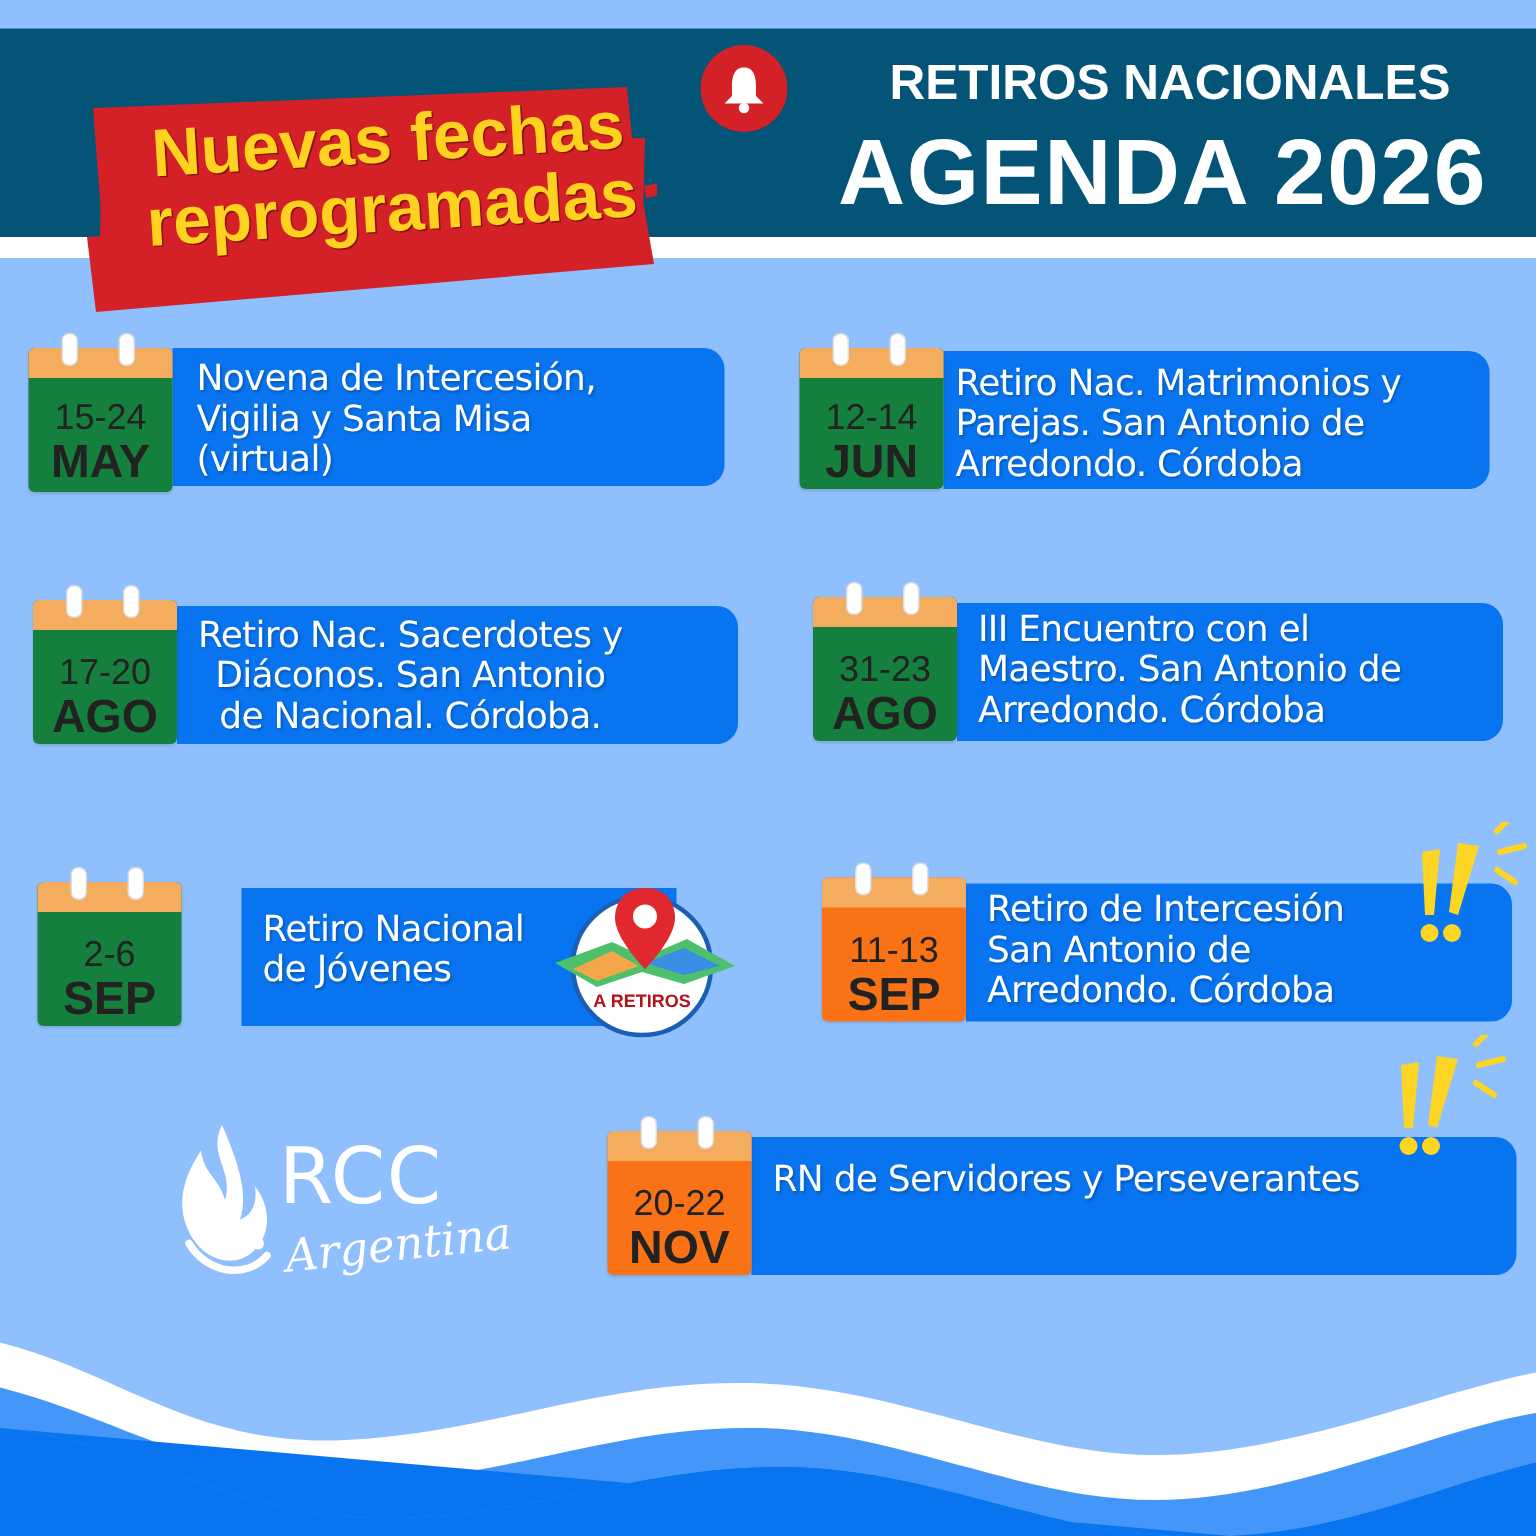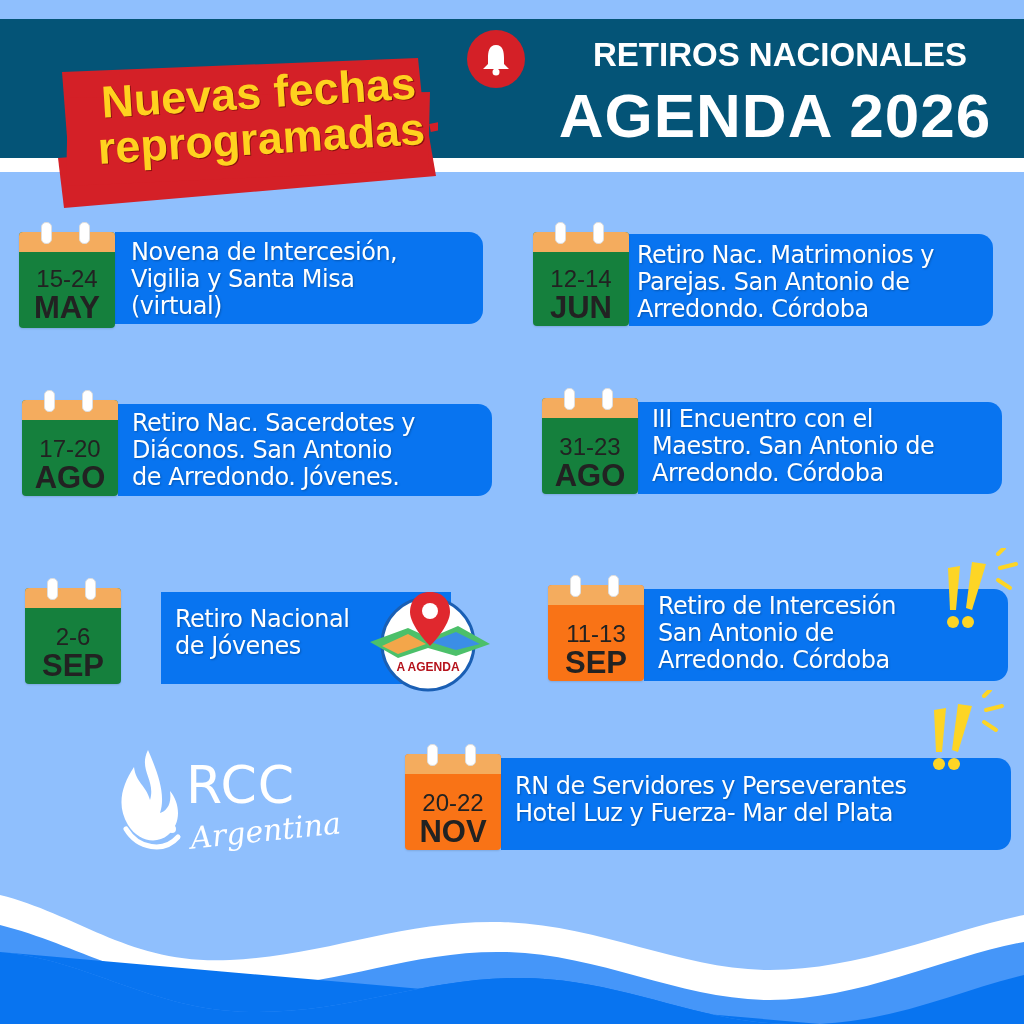--- a/index.html
+++ b/index.html
@@ -84,24 +84,24 @@
     <div class="cal-top"></div>
     <div class="ring" style="left:22px;"></div>
       <div class="ring" style="left:60px;"></div>
     <div class="cal-days" style="top:33px;">12-14</div>
     <div class="cal-month" style="top:58px;">JUN</div>
   </div>
 </div>
 
 <div class="card" style="left:22px;top:392px;">
   <div class="bar" style="left:96px;top:12px;width:374px;height:92px;">
-    <div class="bar-text" style="left:14px;top:6px;">
+    <div class="bar-text" style="left:14px;top:6px;text-align:center;">
       <div>Retiro Nac. Sacerdotes y</div>
       <div>Diáconos. San Antonio</div>
-      <div>de Arredondo. Jóvenes.</div>
+      <div>de Nacional. Córdoba.</div>
     </div>
   </div>
   <div class="cal" style="left:0;top:8px;height:96px;">
     <div class="cal-top"></div>
     <div class="ring" style="left:22px;"></div>
       <div class="ring" style="left:60px;"></div>
     <div class="cal-days" style="top:35px;">17-20</div>
     <div class="cal-month" style="top:60px;">AGO</div>
   </div>
 </div>
@@ -141,21 +141,21 @@
 
 <div class="abs map-badge">
   <svg width="124" height="104" viewBox="0 0 124 104">
     <circle cx="60" cy="56" r="46" fill="#ffffff" stroke="#1a5fb4" stroke-width="3"></circle>
     <polygon points="2,54 40,40 62,50 90,38 122,56 88,68 60,60 30,70" fill="#4cc06a"></polygon>
     <polygon points="14,58 40,46 58,56 30,66" fill="#f3a64a"></polygon>
     <polygon points="62,54 88,44 112,56 88,62" fill="#3b8ee6"></polygon>
     <path d="M62 4 C48 4 42 14 42 24 C42 38 62 58 62 58 C62 58 82 38 82 24 C82 14 76 4 62 4 Z" fill="#e0282e"></path>
     <circle cx="62" cy="23" r="8" fill="#ffffff"></circle>
   </svg>
-  <div class="abs" style="left:16px;top:72px;width:88px;text-align:center;color:#b5121b;font-weight:bold;font-size:12px;">A AGENDA</div>
+  <div class="abs" style="left:16px;top:72px;width:88px;text-align:center;color:#b5121b;font-weight:bold;font-size:12px;">A RETIROS</div>
 </div>
 
 <div class="card" style="left:548px;top:575px;">
   <div class="bar" style="left:96px;top:14px;width:364px;height:92px;">
     <div class="bar-text" style="left:14px;top:4px;">
       <div>Retiro de Intercesión</div>
       <div>San Antonio de</div>
       <div>Arredondo. Córdoba</div>
     </div>
   </div>
@@ -174,21 +174,20 @@
   <circle cx="30" cy="74" r="6" fill="#fdd525"></circle>
   <path d="M60 6 L66 0" stroke="#fdd525" stroke-width="4" stroke-linecap="round"></path>
   <path d="M62 20 L78 16" stroke="#fdd525" stroke-width="4" stroke-linecap="round"></path>
   <path d="M60 32 L72 40" stroke="#fdd525" stroke-width="4" stroke-linecap="round"></path>
 </svg>
 
 <div class="card" style="left:405px;top:742px;">
   <div class="bar" style="left:96px;top:16px;width:510px;height:92px;">
     <div class="bar-text" style="left:14px;top:15px;">
       <div>RN de Servidores y Perseverantes</div>
-      <div>Hotel Luz y Fuerza- Mar del Plata</div>
     </div>
   </div>
   <div class="cal yellow" style="left:0;top:12px;height:96px;">
     <div class="cal-top"></div>
     <div class="ring" style="left:22px;"></div>
       <div class="ring" style="left:60px;"></div>
     <div class="cal-days" style="top:35px;">20-22</div>
     <div class="cal-month" style="top:60px;">NOV</div>
   </div>
 </div>

